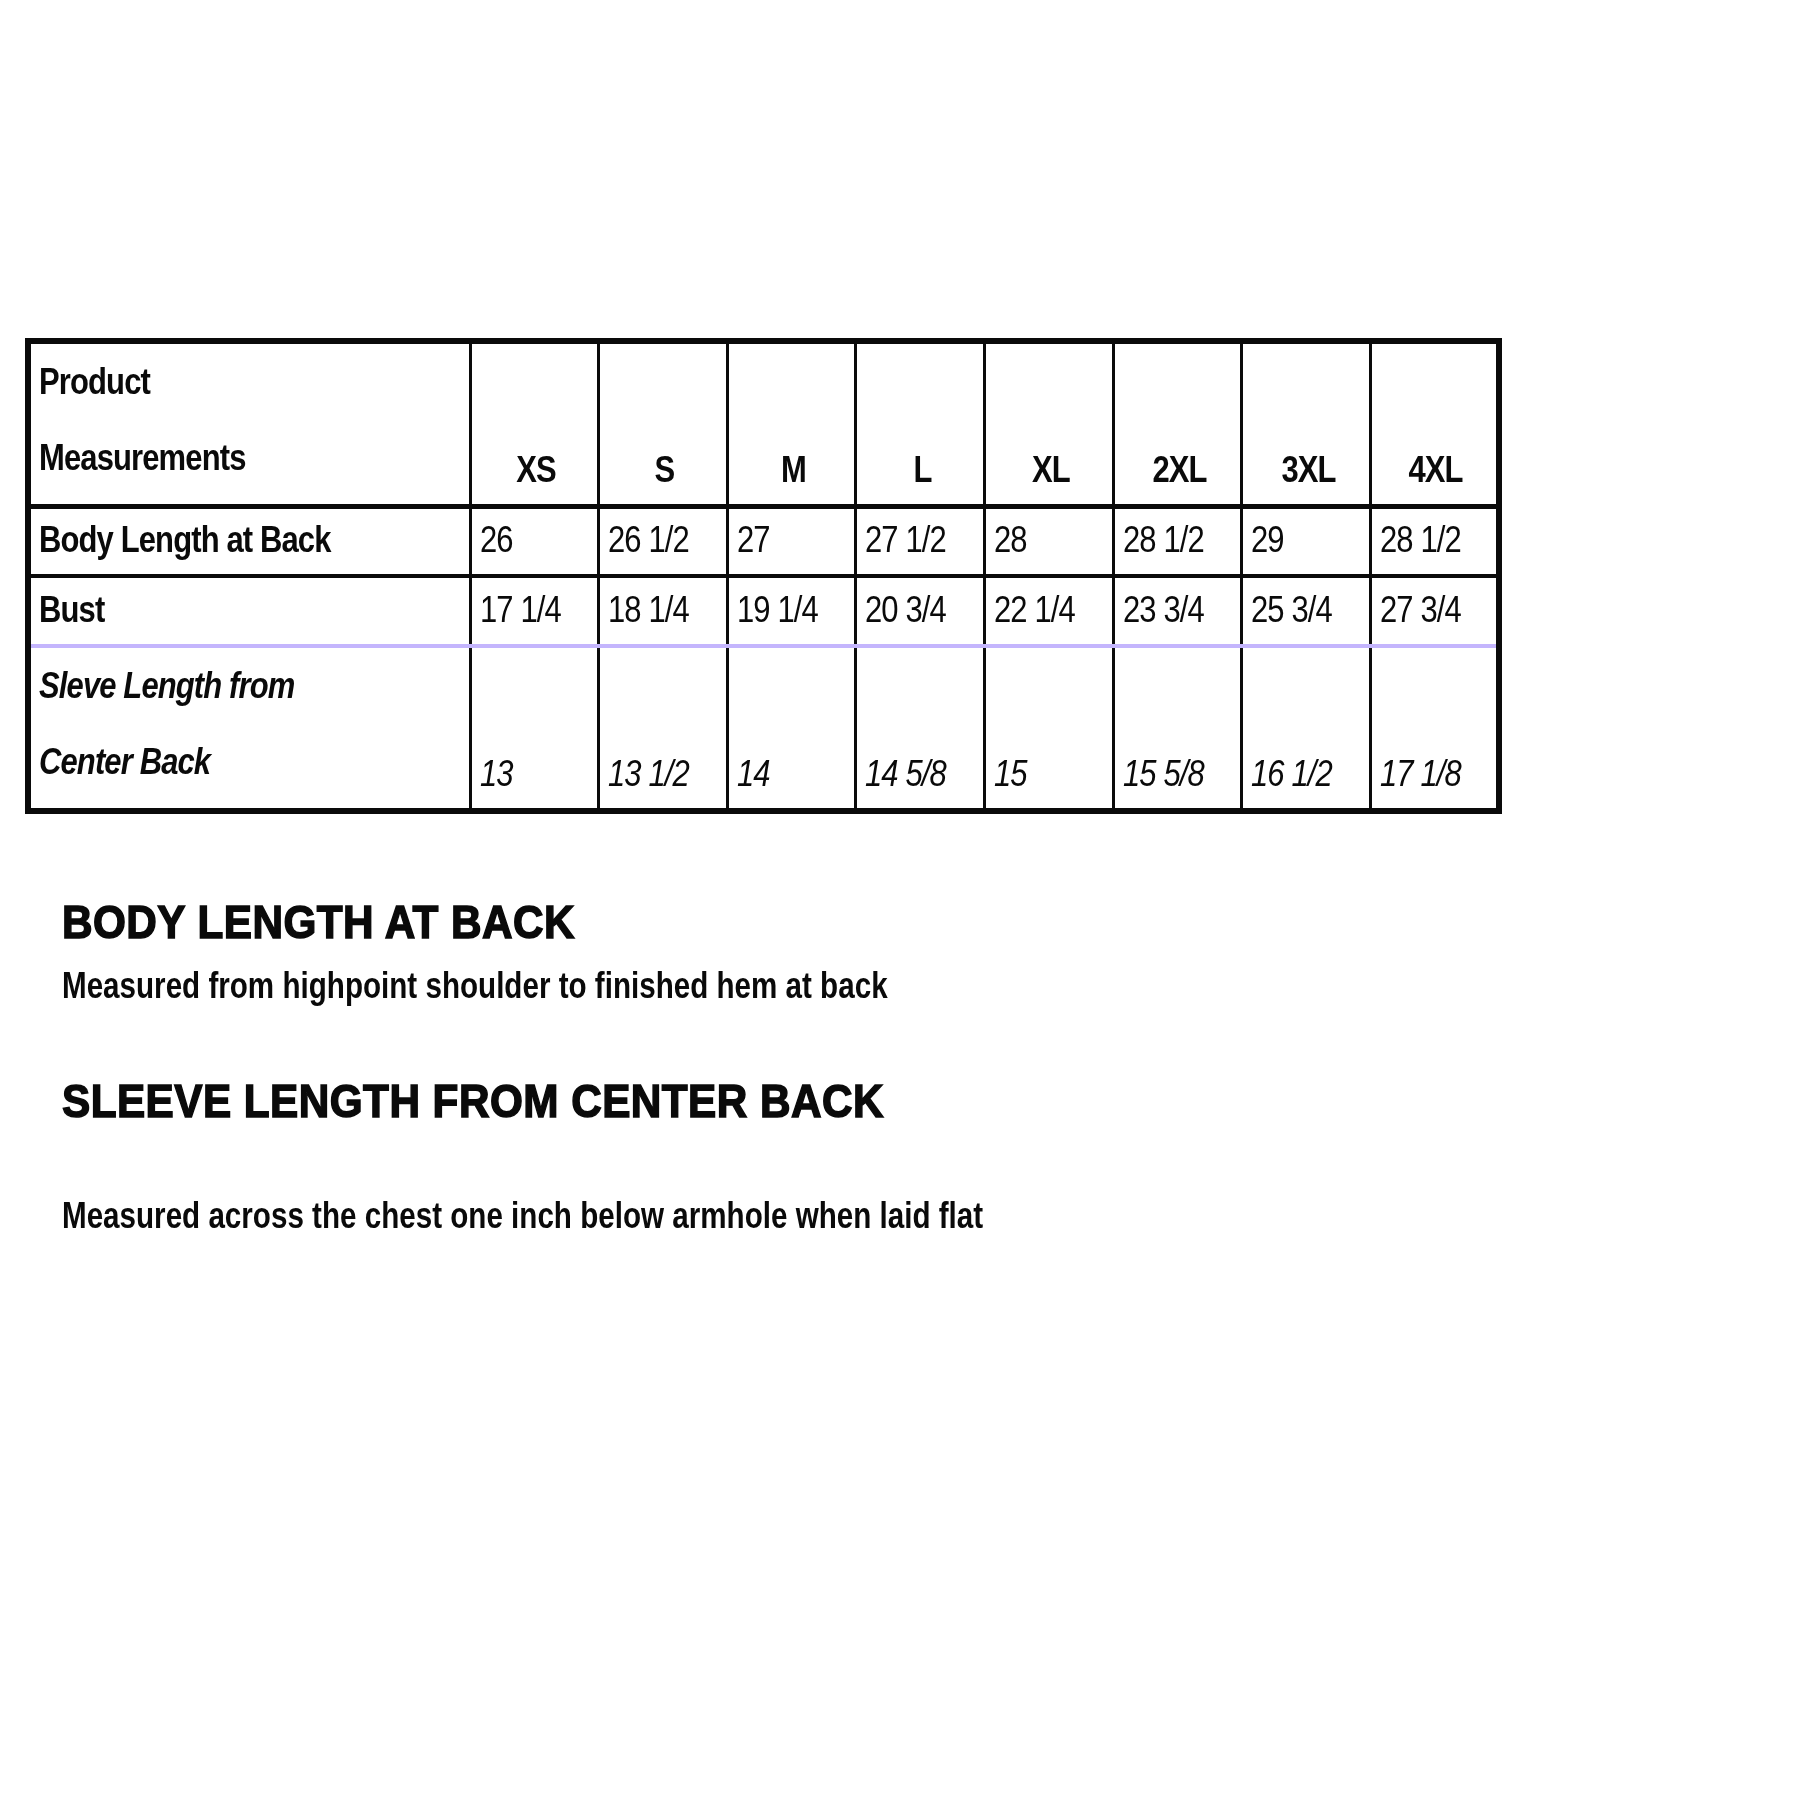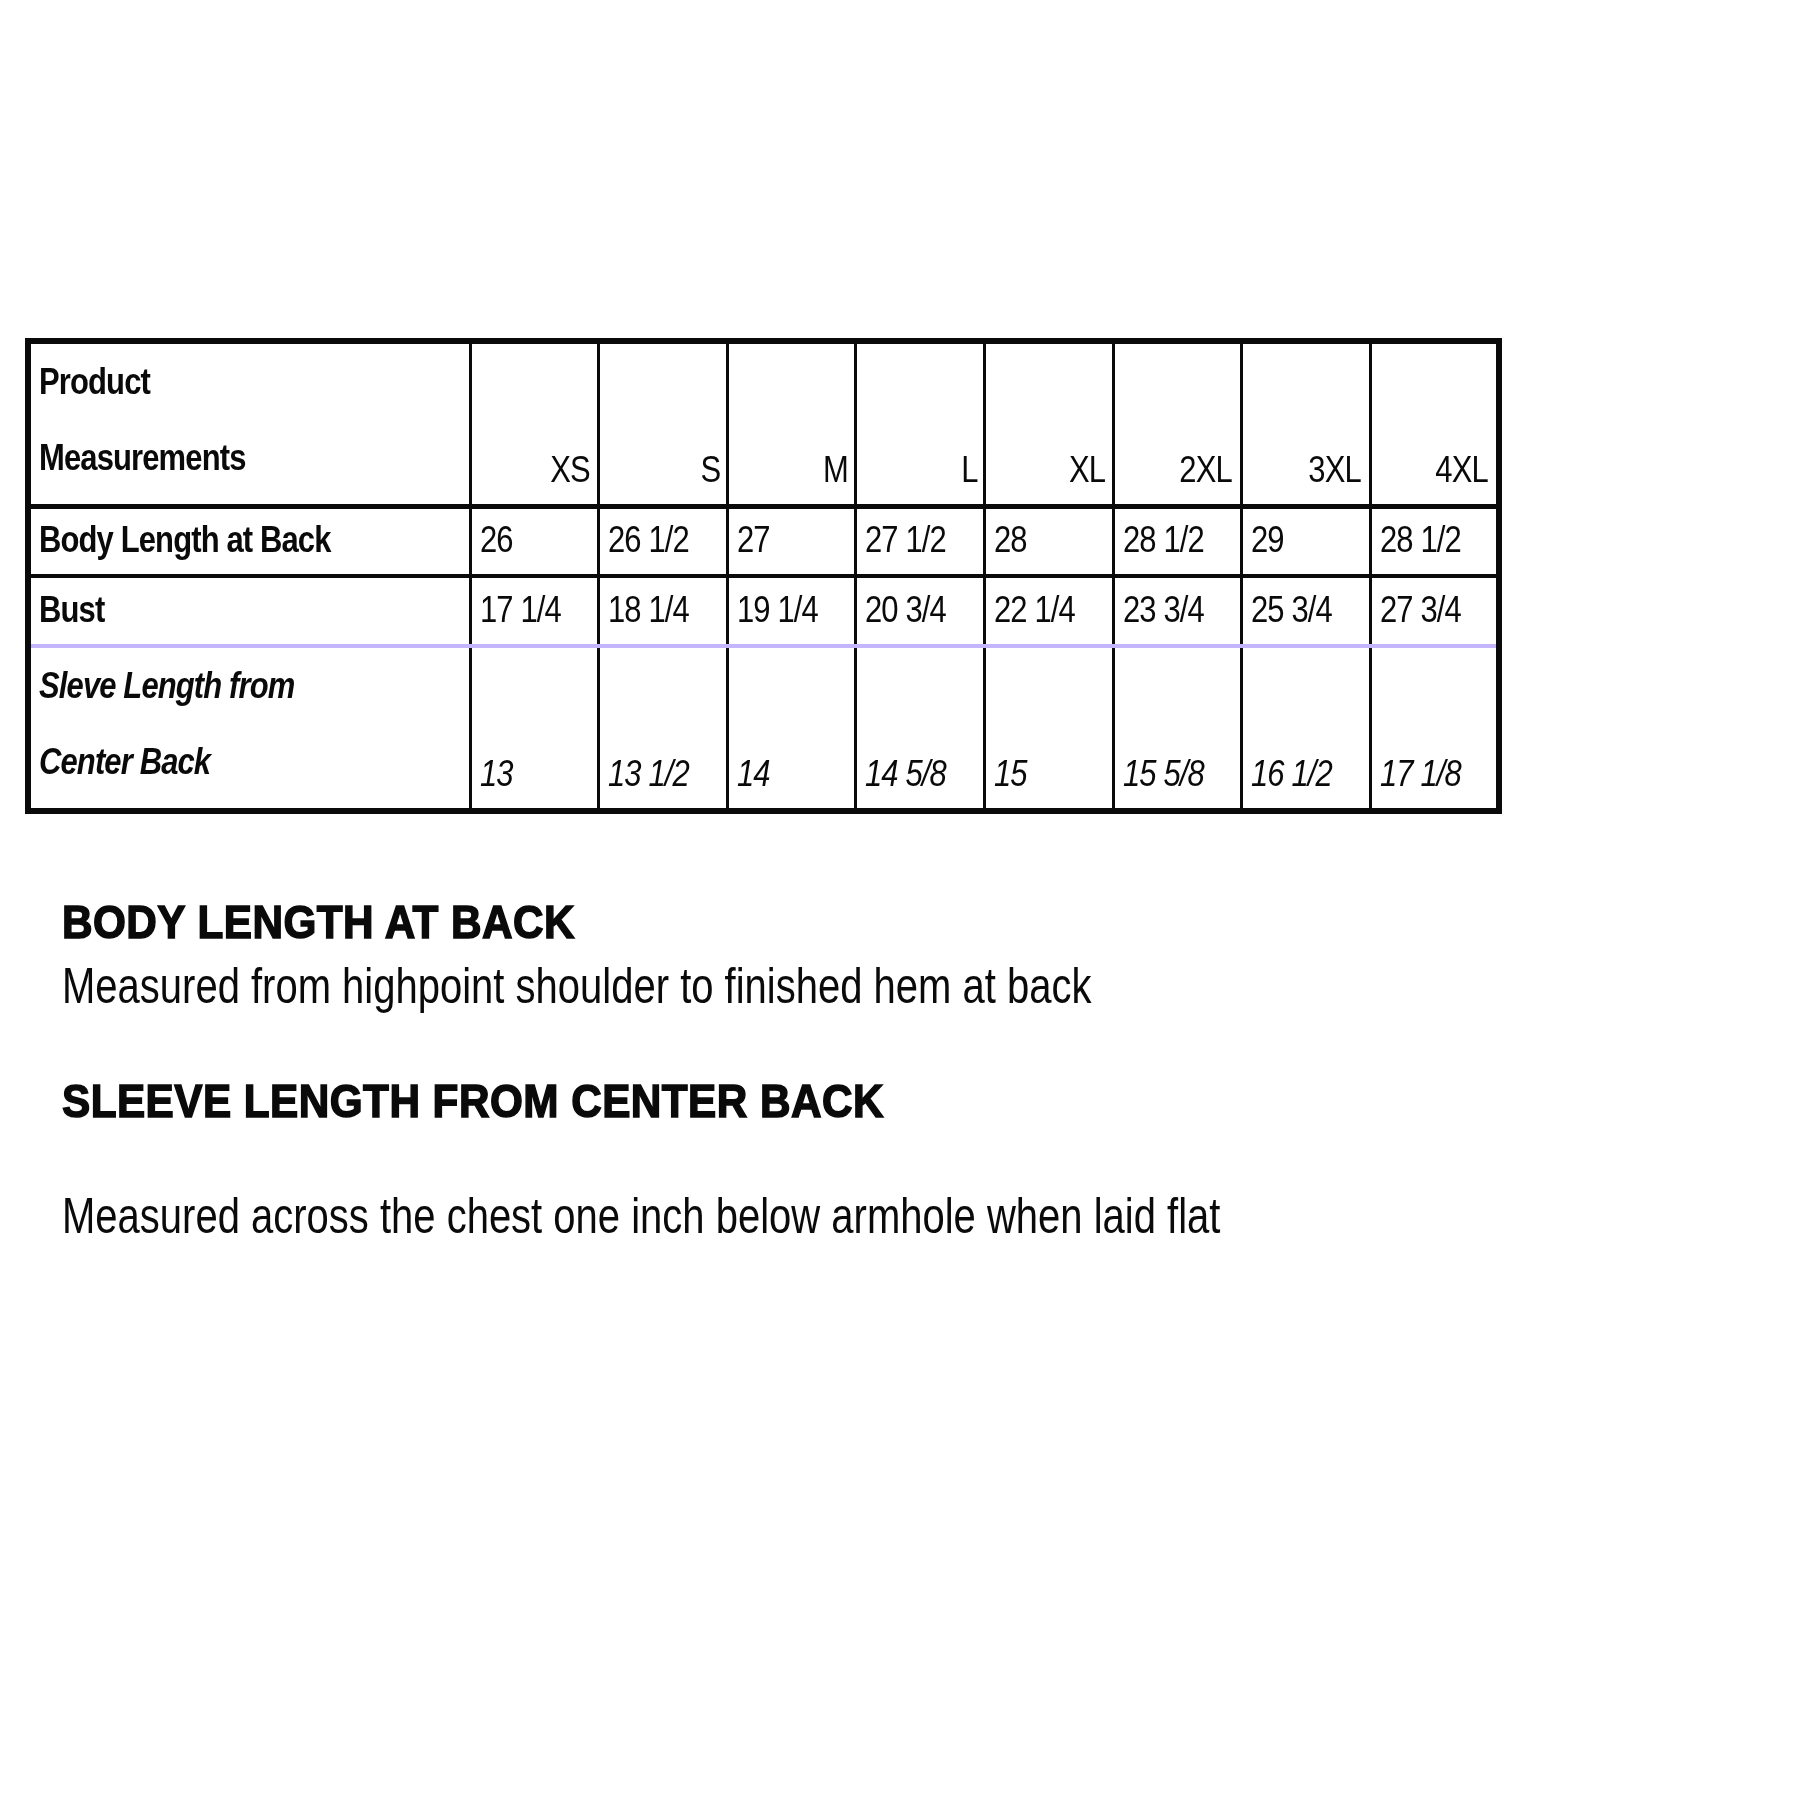--- a/index.html
+++ b/index.html
@@ -31,21 +31,21 @@
     font-size: 36px;
     letter-spacing: -1px;
     line-height: 52px;
     overflow: hidden;
   }
   .size-table tr.hdr td { height: 147px; border-bottom: 5px solid #0a0a0a; }
   .size-table tr.r1 td  { height: 69px;  border-bottom: 4px solid #0a0a0a; }
   .size-table tr.r2 td  { height: 70px;  border-bottom: 4px solid #c4b5fd; }
   .size-table tr.r3 td  { height: 135px; font-style: italic; }
   .size-table td.lbl  { font-weight: bold; }
-  .size-table td.size { font-weight: normal; text-align: right; }
+  .size-table td.size { font-weight: bold; text-align: center; }
   .size-table td.val  { font-weight: normal; }
   .ml { line-height: 76px; }
 
   
   .cd  { display: inline-block; transform: scaleX(0.86); transform-origin: 0 100%; white-space: nowrap; }
   .cdc { display: inline-block; transform: scaleX(0.86); transform-origin: 50% 100%; white-space: nowrap; }
 
   
   .content {
     position: absolute;
@@ -56,24 +56,24 @@
   .sec { margin-bottom: 63px; }
   .sec-h {
     font-size: 47px;
     font-weight: bold;
     line-height: 52px;
     letter-spacing: 0.5px;
     -webkit-text-stroke: 1.5px #0a0a0a;
   }
   .sec-h .cd { transform: scaleX(0.9); }
   .sec-d {
-    font-size: 50px;
+    font-size: 37px;
     line-height: 52px;
     margin-top: 12px;
-    font-weight: normal;
+    font-weight: bold;
   }
   .sec-d .cd { transform: scaleX(0.8); }
 </style>
 </head>
 <body>
 
 <table class="size-table">
   <colgroup>
     <col style="width:442px">
     <col>

